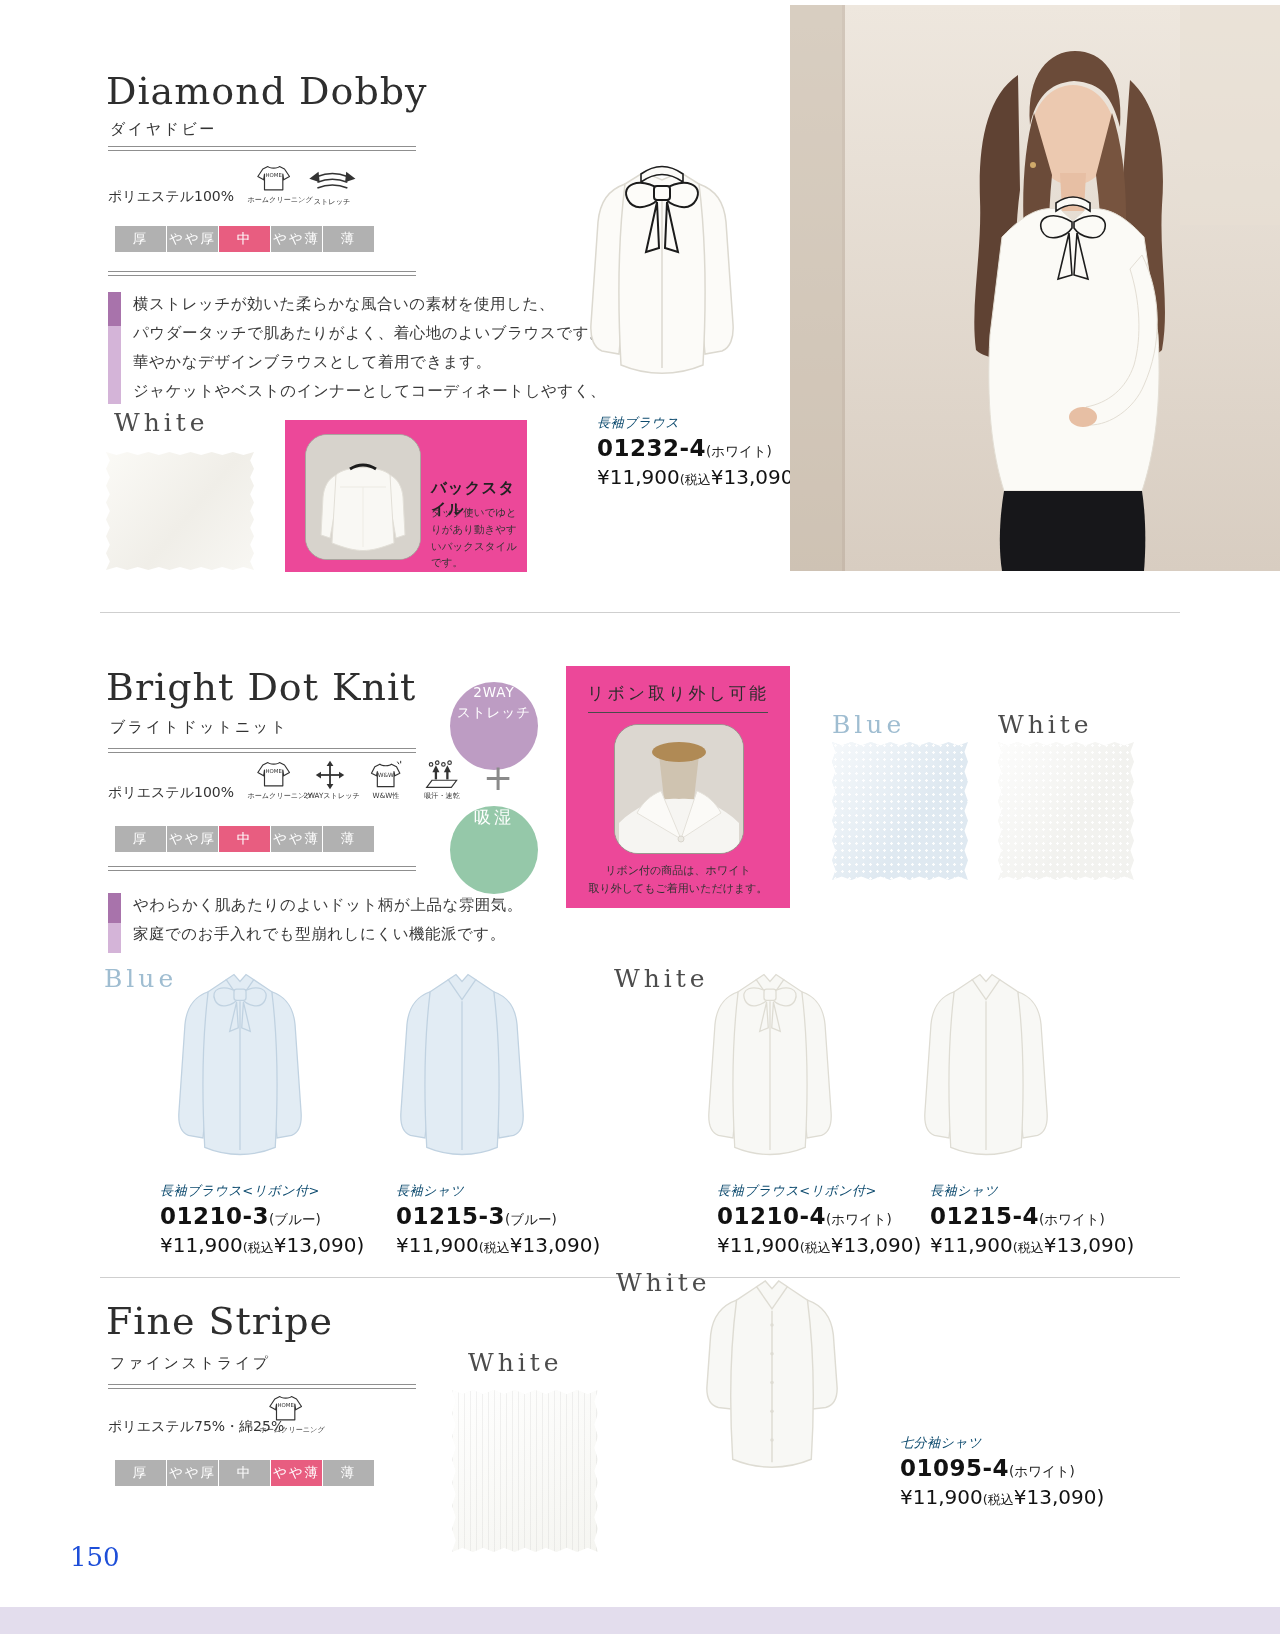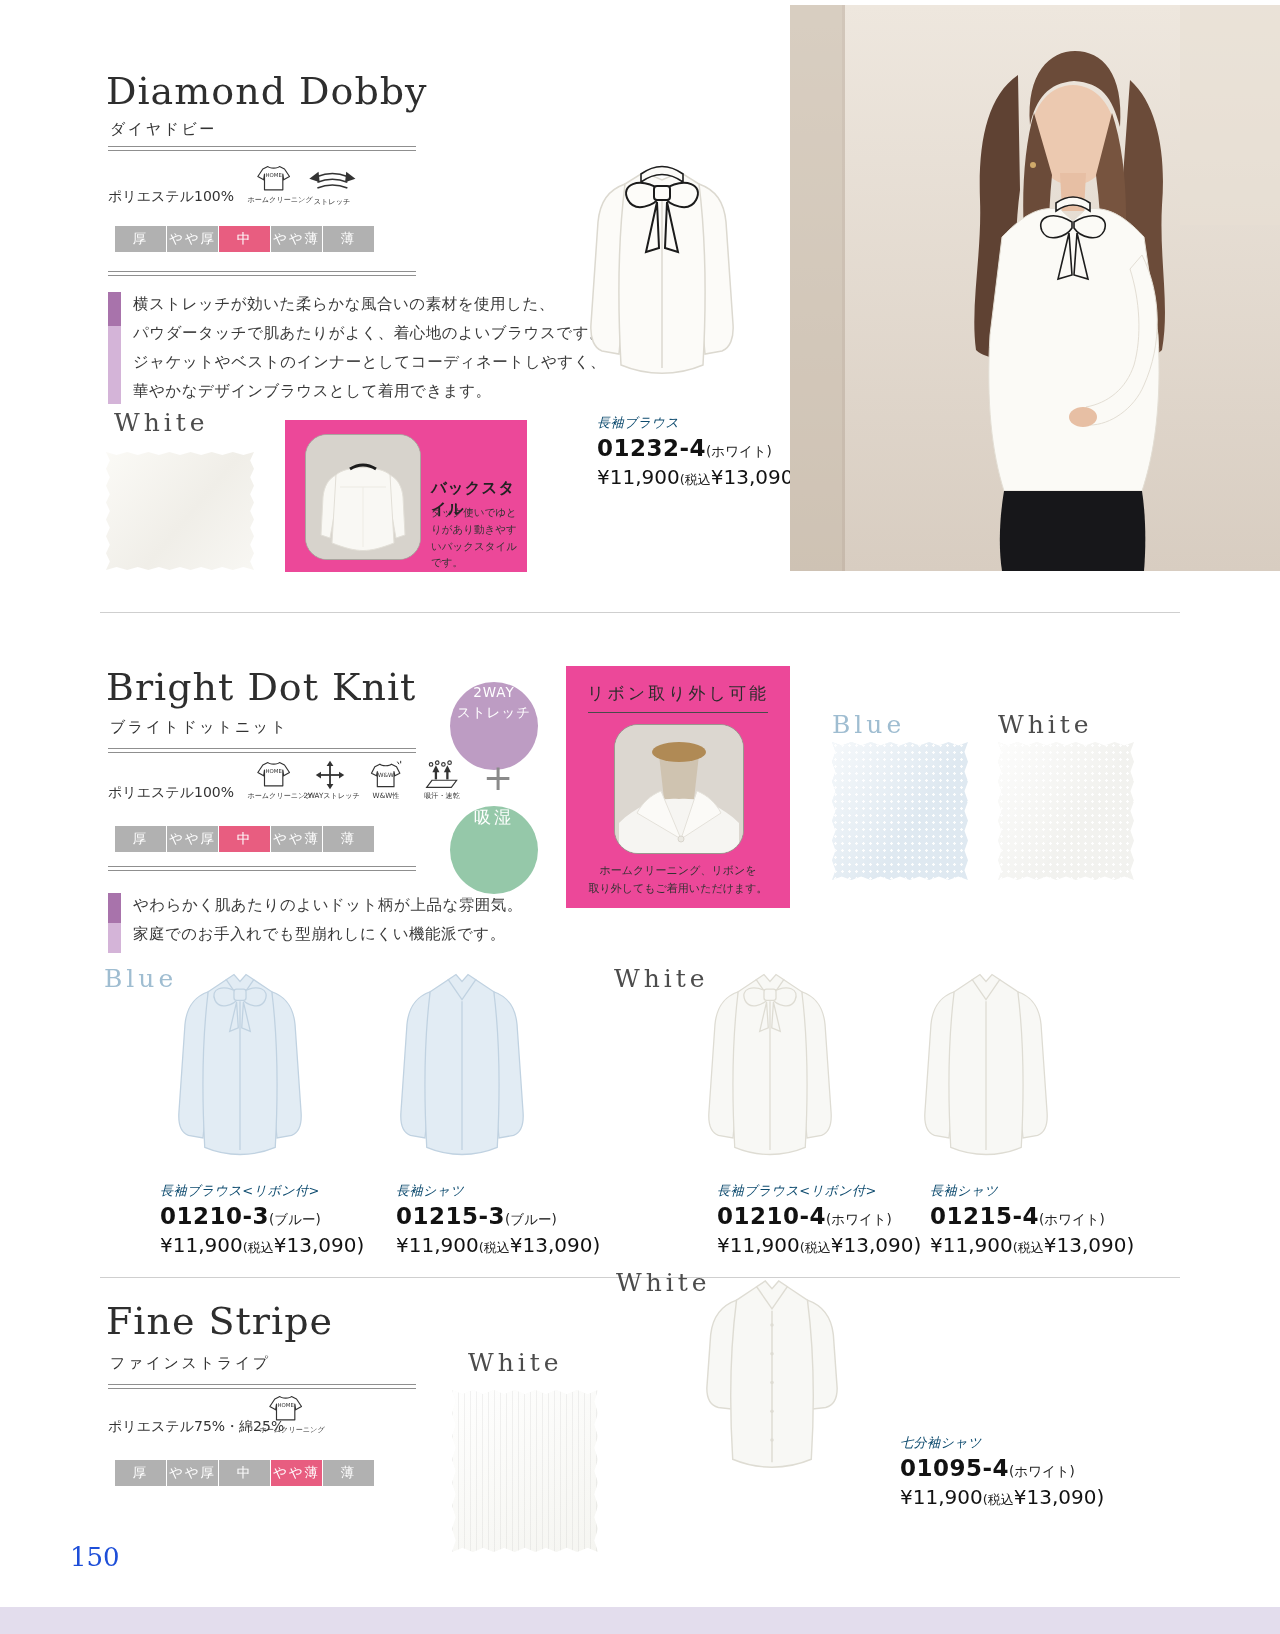--- a/index.html
+++ b/index.html
@@ -137,22 +137,22 @@
 
   <div class="abs rule2" style="left:108px;top:271px;width:308px"></div>
 
   <div class="abs dbar" style="left:108px;top:292px;height:112px;--d1:30%">
       <i class="d1"></i>
       <i class="d2"></i>
     </div>
   <div class="abs desc" style="left:133px;top:290px">
     <div>横ストレッチが効いた柔らかな風合いの素材を使用した、</div>
     <div>パウダータッチで肌あたりがよく、着心地のよいブラウスです。</div>
+    <div>華やかなデザインブラウスとして着用できます。</div>
     <div>ジャケットやベストのインナーとしてコーディネートしやすく、</div>
-    <div>華やかなデザインブラウスとして着用できます。</div>
   </div>
 
   <div class="abs swlab" style="left:114px;top:410px">White</div>
   <div class="abs zigzag sw-dobby" style="left: 106px; top: 452px; width: 148px; height: 118px; clip-path: polygon(0% 0%, 7.14% 2.6%, 14.29% 0%, 21.43% 2.6%, 28.57% 0%, 35.71% 2.6%, 42.86% 0%, 50% 2.6%, 57.14% 0%, 64.29% 2.6%, 71.43% 0%, 78.57% 2.6%, 85.71% 0%, 92.86% 2.6%, 100% 0%, 97.4% 7.14%, 100% 14.29%, 97.4% 21.43%, 100% 28.57%, 97.4% 35.71%, 100% 42.86%, 97.4% 50%, 100% 57.14%, 97.4% 64.29%, 100% 71.43%, 97.4% 78.57%, 100% 85.71%, 97.4% 92.86%, 100% 100%, 92.86% 97.4%, 85.71% 100%, 78.57% 97.4%, 71.43% 100%, 64.29% 97.4%, 57.14% 100%, 50% 97.4%, 42.86% 100%, 35.71% 97.4%, 28.57% 100%, 21.43% 97.4%, 14.29% 100%, 7.14% 97.4%, 0% 100%, 2.6% 92.86%, 0% 85.71%, 2.6% 78.57%, 0% 71.43%, 2.6% 64.29%, 0% 57.14%, 2.6% 50%, 0% 42.86%, 2.6% 35.71%, 0% 28.57%, 2.6% 21.43%, 0% 14.29%, 2.6% 7.14%);"></div>
 
   <div class="abs panel" style="left:285px;top:420px;width:242px;height:152px">
     <div class="bphoto">
       <svg viewBox="0 0 114 124" width="100%" height="100%">
         <rect width="114" height="124" fill="#d7d3cc"></rect>
         <path d="M30,40 C22,44 18,52 17,62 L15,100 L24,103 L31,64 Z" fill="#f9f8f4" stroke="#e2dfd7"></path>
@@ -304,21 +304,21 @@
         <rect width="128" height="128" fill="#dcd7d0"></rect>
         <path d="M44,30 L84,30 L79,74 L49,74 Z" fill="#cfc3b0"></path>
         <ellipse cx="64" cy="27" rx="27" ry="10" fill="#b08a55"></ellipse>
         <path d="M4,128 L4,98 C22,80 44,72 64,74 C84,72 106,80 124,98 L124,128 Z" fill="#f6f5f2"></path>
         <path d="M46,66 L66,114 L22,88 C27,78 36,70 46,66 Z" fill="#fbfaf7" stroke="#e4e1da"></path>
         <path d="M82,66 L66,114 L106,88 C101,78 92,70 82,66 Z" fill="#fbfaf7" stroke="#e4e1da"></path>
         <circle cx="66" cy="114" r="3" fill="#eceae4" stroke="#d8d5cd"></circle>
       </svg>
     </div>
     <div class="rcap">
-      <div>ホームクリーニング、リボンを</div>
+      <div>リボン付の商品は、ホワイト</div>
       <div>取り外してもご着用いただけます。</div>
     </div>
   </div>
 
   <div class="abs swlab blue" style="left:832px;top:712px">Blue</div>
   <div class="abs zigzag sw-dot-blue" style="left: 832px; top: 742px; width: 136px; height: 138px; clip-path: polygon(0% 0%, 7.14% 2.6%, 14.29% 0%, 21.43% 2.6%, 28.57% 0%, 35.71% 2.6%, 42.86% 0%, 50% 2.6%, 57.14% 0%, 64.29% 2.6%, 71.43% 0%, 78.57% 2.6%, 85.71% 0%, 92.86% 2.6%, 100% 0%, 97.4% 7.14%, 100% 14.29%, 97.4% 21.43%, 100% 28.57%, 97.4% 35.71%, 100% 42.86%, 97.4% 50%, 100% 57.14%, 97.4% 64.29%, 100% 71.43%, 97.4% 78.57%, 100% 85.71%, 97.4% 92.86%, 100% 100%, 92.86% 97.4%, 85.71% 100%, 78.57% 97.4%, 71.43% 100%, 64.29% 97.4%, 57.14% 100%, 50% 97.4%, 42.86% 100%, 35.71% 97.4%, 28.57% 100%, 21.43% 97.4%, 14.29% 100%, 7.14% 97.4%, 0% 100%, 2.6% 92.86%, 0% 85.71%, 2.6% 78.57%, 0% 71.43%, 2.6% 64.29%, 0% 57.14%, 2.6% 50%, 0% 42.86%, 2.6% 35.71%, 0% 28.57%, 2.6% 21.43%, 0% 14.29%, 2.6% 7.14%);"></div>
   <div class="abs swlab" style="left:998px;top:712px">White</div>
   <div class="abs zigzag sw-dot-white" style="left: 998px; top: 742px; width: 136px; height: 138px; clip-path: polygon(0% 0%, 7.14% 2.6%, 14.29% 0%, 21.43% 2.6%, 28.57% 0%, 35.71% 2.6%, 42.86% 0%, 50% 2.6%, 57.14% 0%, 64.29% 2.6%, 71.43% 0%, 78.57% 2.6%, 85.71% 0%, 92.86% 2.6%, 100% 0%, 97.4% 7.14%, 100% 14.29%, 97.4% 21.43%, 100% 28.57%, 97.4% 35.71%, 100% 42.86%, 97.4% 50%, 100% 57.14%, 97.4% 64.29%, 100% 71.43%, 97.4% 78.57%, 100% 85.71%, 97.4% 92.86%, 100% 100%, 92.86% 97.4%, 85.71% 100%, 78.57% 97.4%, 71.43% 100%, 64.29% 97.4%, 57.14% 100%, 50% 97.4%, 42.86% 100%, 35.71% 97.4%, 28.57% 100%, 21.43% 97.4%, 14.29% 100%, 7.14% 97.4%, 0% 100%, 2.6% 92.86%, 0% 85.71%, 2.6% 78.57%, 0% 71.43%, 2.6% 64.29%, 0% 57.14%, 2.6% 50%, 0% 42.86%, 2.6% 35.71%, 0% 28.57%, 2.6% 21.43%, 0% 14.29%, 2.6% 7.14%);"></div>
 
   <div class="abs rule2" style="left:108px;top:866px;width:308px"></div>

